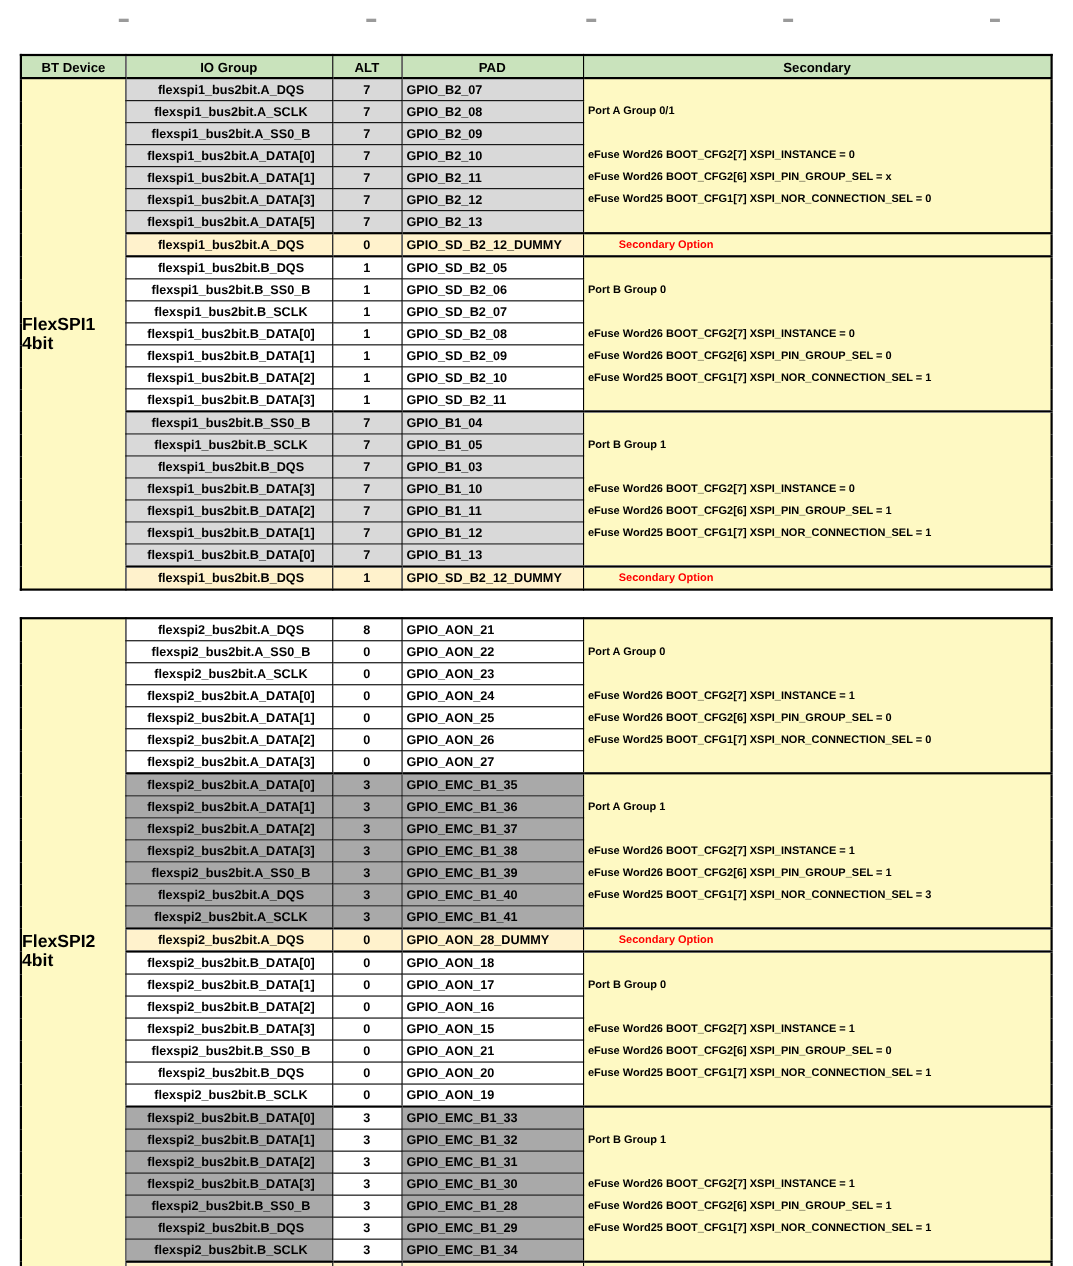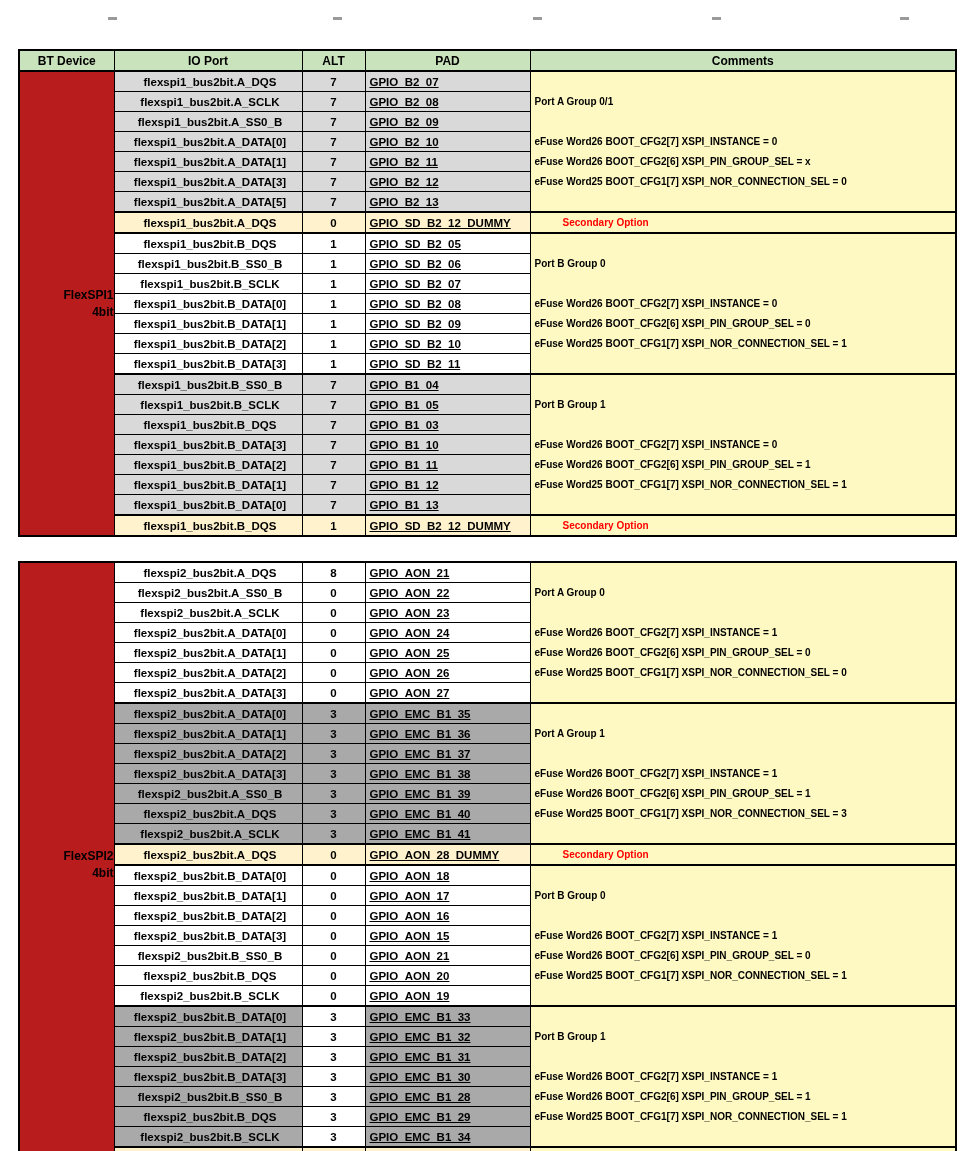--- a/index.html
+++ b/index.html
@@ -39,30 +39,30 @@
     background: #c9e3bc;
     font-size: 12px;
     font-weight: bold;
     text-align: center;
     vertical-align: middle;
     border-bottom: 2px solid #000;
   }
   tbody td { height: 19px; font-size: 11.5px; font-weight: bold; color: #000; }
 
   td.bt-device {
-    background: #b91c1c;
-    text-align: right;
+    background: #fef9c3;
+    text-align: left;
     vertical-align: middle;
     white-space: pre-line;
-    font-size: 12px;
+    font-size: 16px;
     line-height: 17px;
   }
   td.io-func { text-align: center; padding-left: 4px; }
   td.alt     { text-align: center; }
-  td.pad     { text-align: left; padding-left: 4px; text-decoration: underline; }
+  td.pad     { text-align: left; padding-left: 4px; }
   td.comment {
     background: #fef9c3;
     text-align: left;
     vertical-align: top;
     padding-left: 4px;
     white-space: pre-line;
     line-height: 20px;
     font-size: 10px;
   }
   td.comment.secondary {
@@ -95,24 +95,24 @@
       <colgroup>
         <col class="c-bt">
         <col class="c-io">
         <col class="c-alt">
         <col class="c-pad">
         <col class="c-com">
       </colgroup>
       <thead>
         <tr>
           <th>BT Device</th>
-          <th>IO Port</th>
+          <th>IO Group</th>
           <th>ALT</th>
           <th>PAD</th>
-          <th>Comments</th>
+          <th>Secondary</th>
         </tr>
       </thead>
       <tbody>
         <tr class="style-gray">
           <td class="bt-device" rowspan="23">FlexSPI1
 4bit</td>
           <td class="io-func bg-gray">flexspi1_bus2bit.A_DQS</td>
           <td class="alt bg-gray">7</td>
           <td class="pad bg-gray">GPIO_B2_07</td>
           <td class="comment" rowspan="7">

